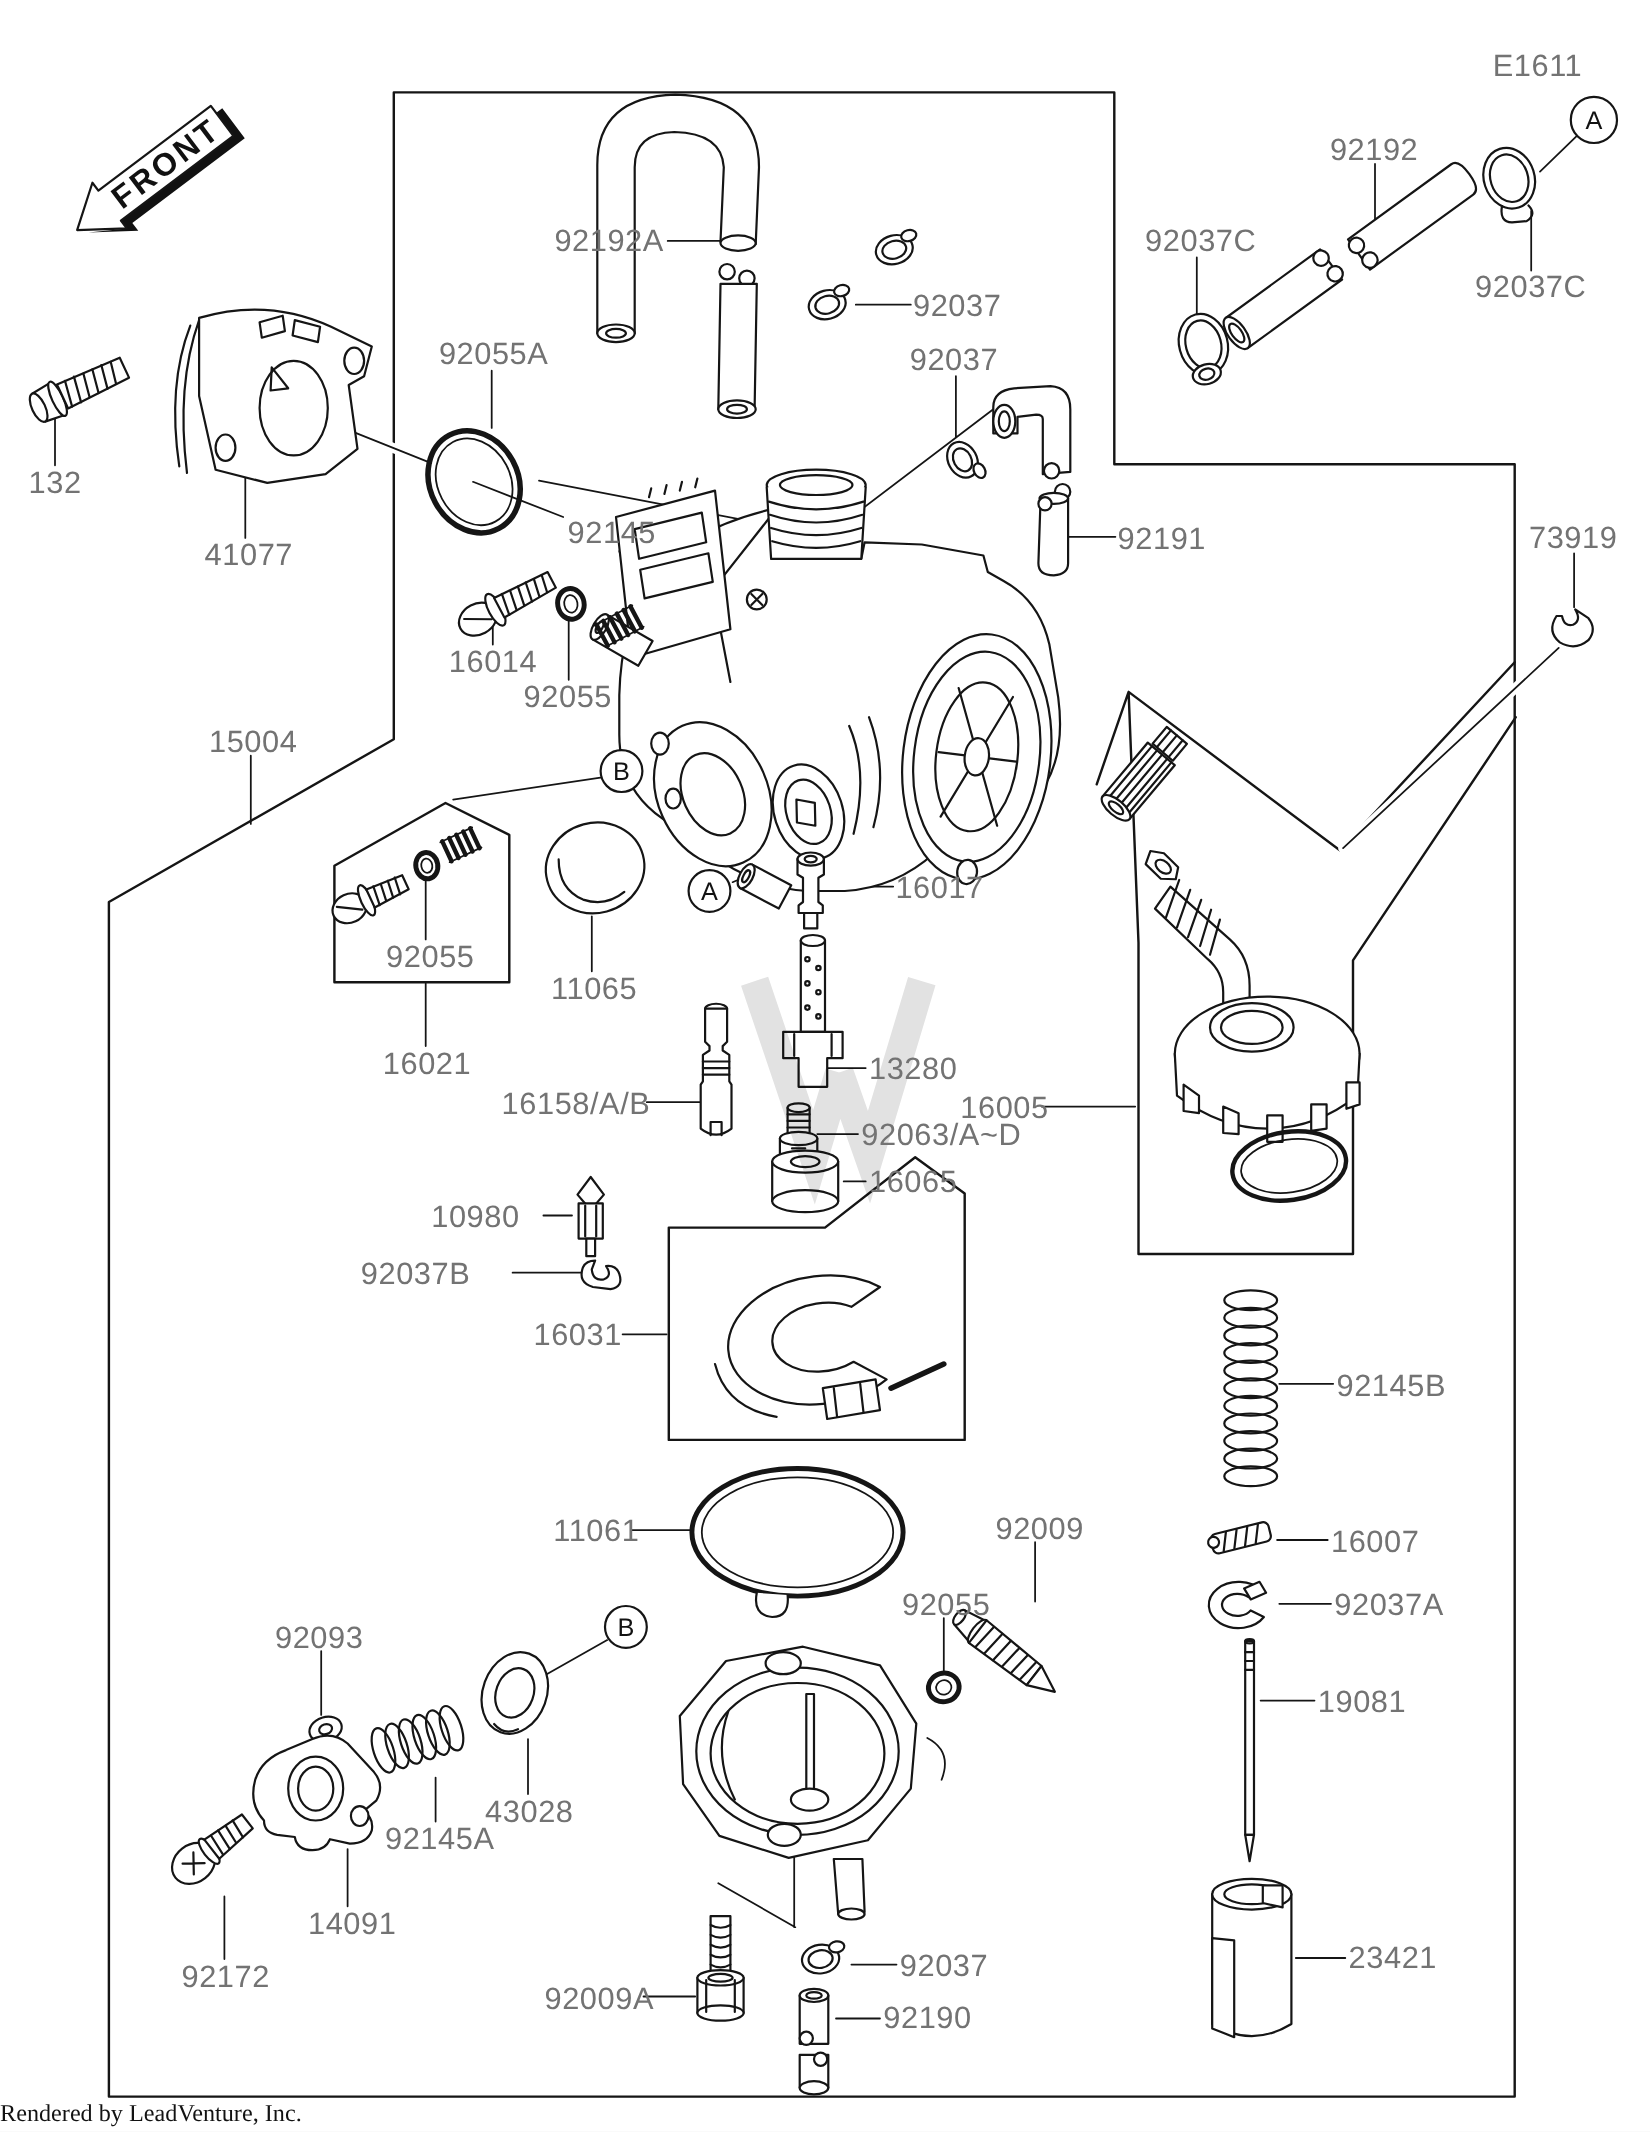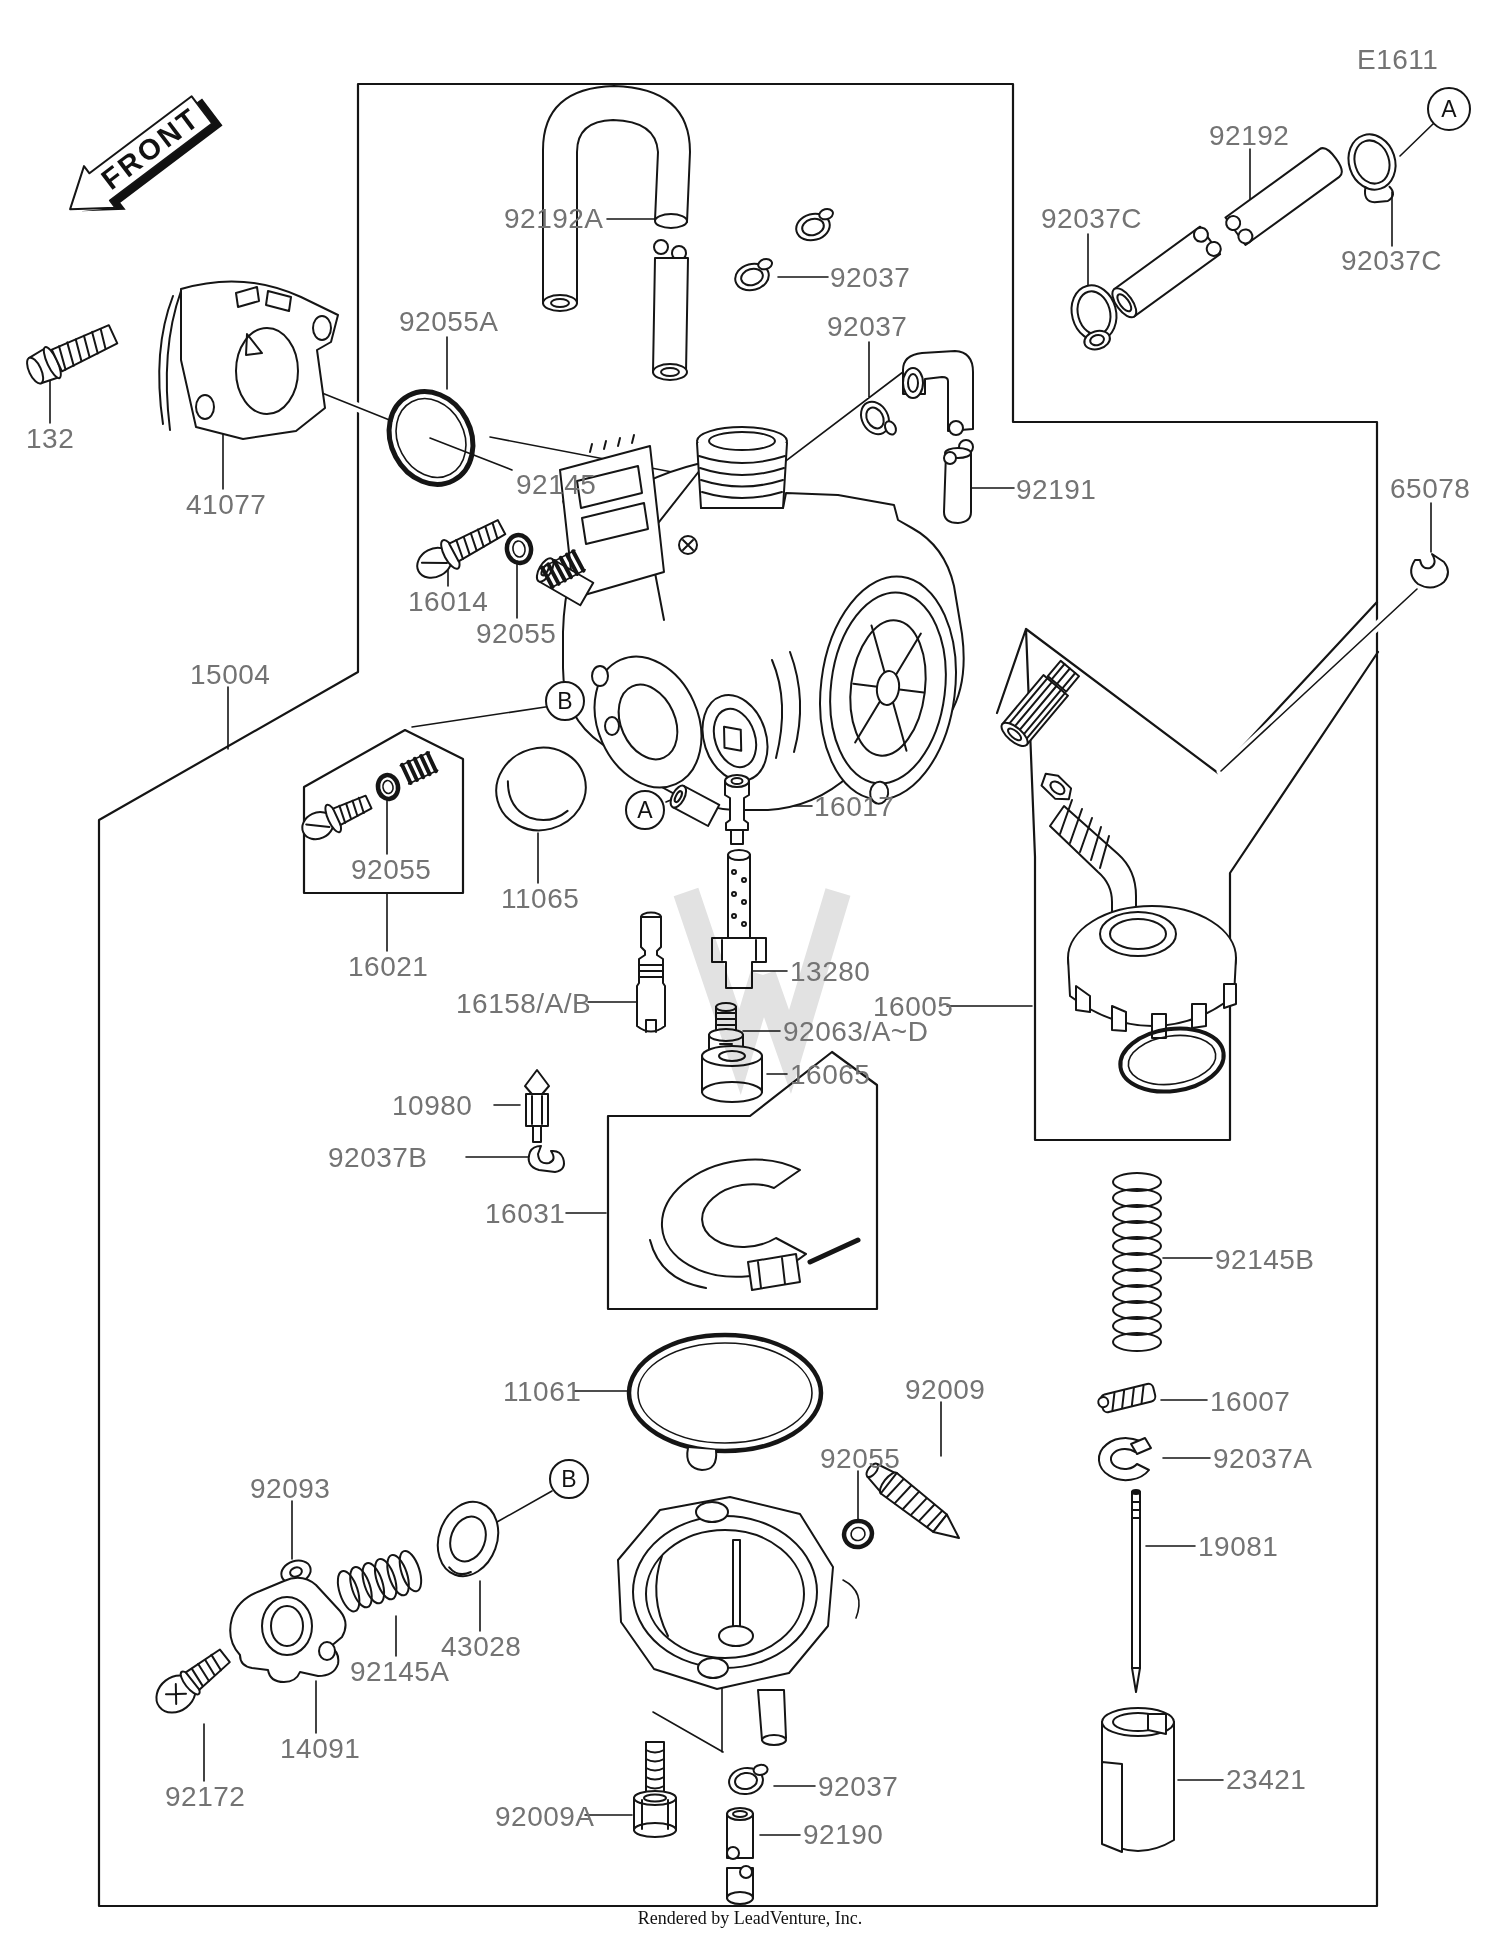--- a/index.html
+++ b/index.html
@@ -5,22 +5,22 @@
   html,body{margin:0;padding:0;background:#f3f3f3;}
   #stage{position:relative;width:1500px;height:1938px;background:#ffffff;overflow:hidden;
          font-family:"Liberation Sans",sans-serif;}
   #lineart{position:absolute;left:0;top:0;z-index:1;}
   .lbl{position:absolute;z-index:3;font-size:28px;line-height:1;color:#737373;
        letter-spacing:0.5px;white-space:nowrap;}
   #watermark{position:absolute;left:0;top:0;width:1500px;height:1938px;z-index:2;
              pointer-events:none;mix-blend-mode:multiply;}
   #wm-text{position:absolute;left:368px;top:1066px;font-size:56px;font-weight:bold;
            letter-spacing:16px;color:#d9d9d9;}
-  #footer{position:absolute;left:0;top:1908px;width:100%;text-align:center;z-index:3;
-          font-family:"Liberation Serif",serif;font-size:18px;color:#121212;}
+  #footer{position:absolute;left:0;top:1908px;width:100%;text-align:left;z-index:3;
+          font-family:"Liberation Serif",serif;font-size:22px;color:#121212;}
   .k{stroke:#151515;stroke-width:2;fill:none;stroke-linecap:round;stroke-linejoin:round;}
   .w{fill:#ffffff;}
   .thin{stroke-width:1.6;}
   .box{stroke-width:2.2;}
   .case{stroke:#ffffff;stroke-width:9;fill:none;}
   text.mk{font-family:"Liberation Sans",sans-serif;font-size:23px;fill:#121212;
           text-anchor:middle;stroke:none;}
   text.fr{font-family:"Liberation Sans",sans-serif;font-size:29px;font-weight:bold;
           letter-spacing:3px;fill:#111;stroke:none;text-anchor:middle;}
 </style>
@@ -501,21 +501,21 @@
 <div class="lbl" style="left:1041px;top:205px">92037C</div>
 <div class="lbl" style="left:1341px;top:247px">92037C</div>
 <div class="lbl" style="left:399px;top:308px">92055A</div>
 <div class="lbl" style="left:26px;top:425px">132</div>
 <div class="lbl" style="left:186px;top:491px">41077</div>
 <div class="lbl" style="left:516px;top:471px">92145</div>
 <div class="lbl" style="left:408px;top:588px">16014</div>
 <div class="lbl" style="left:476px;top:620px">92055</div>
 <div class="lbl" style="left:190px;top:661px">15004</div>
 <div class="lbl" style="left:1016px;top:476px">92191</div>
-<div class="lbl" style="left:1390px;top:475px">65078</div>
+<div class="lbl" style="left:1390px;top:475px">73919</div>
 <div class="lbl" style="left:814px;top:793px">16017</div>
 <div class="lbl" style="left:501px;top:885px">11065</div>
 <div class="lbl" style="left:351px;top:856px">92055</div>
 <div class="lbl" style="left:348px;top:953px">16021</div>
 <div class="lbl" style="left:456px;top:990px">16158/A/B</div>
 <div class="lbl" style="left:790px;top:958px">13280</div>
 <div class="lbl" style="left:873px;top:993px">16005</div>
 <div class="lbl" style="left:783px;top:1018px">92063/A~D</div>
 <div class="lbl" style="left:790px;top:1061px">16065</div>
 <div class="lbl" style="left:392px;top:1092px">10980</div>

